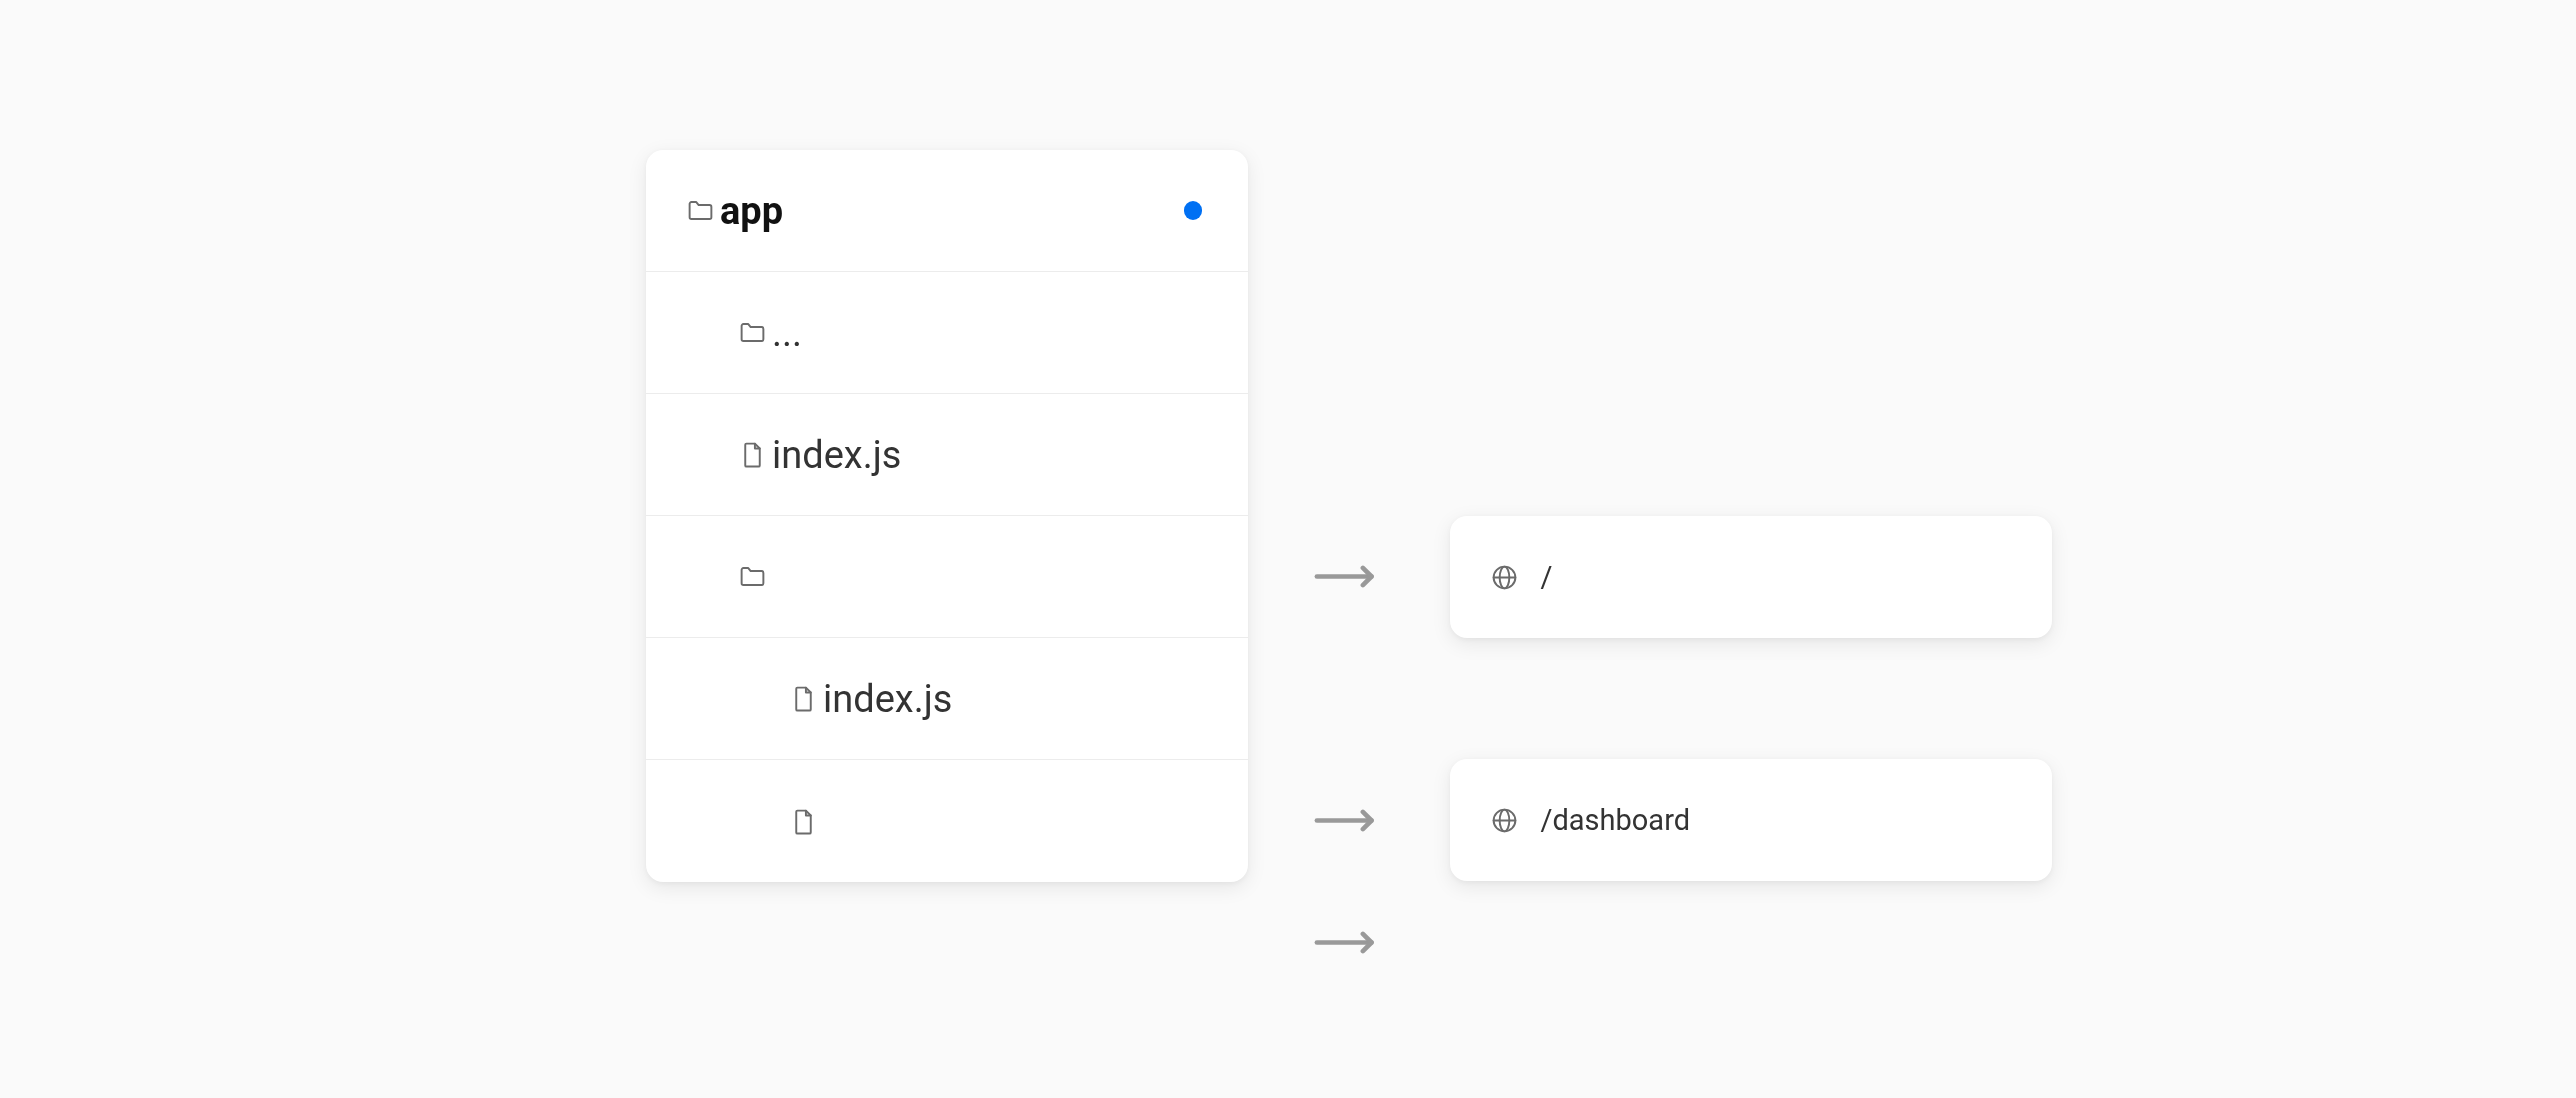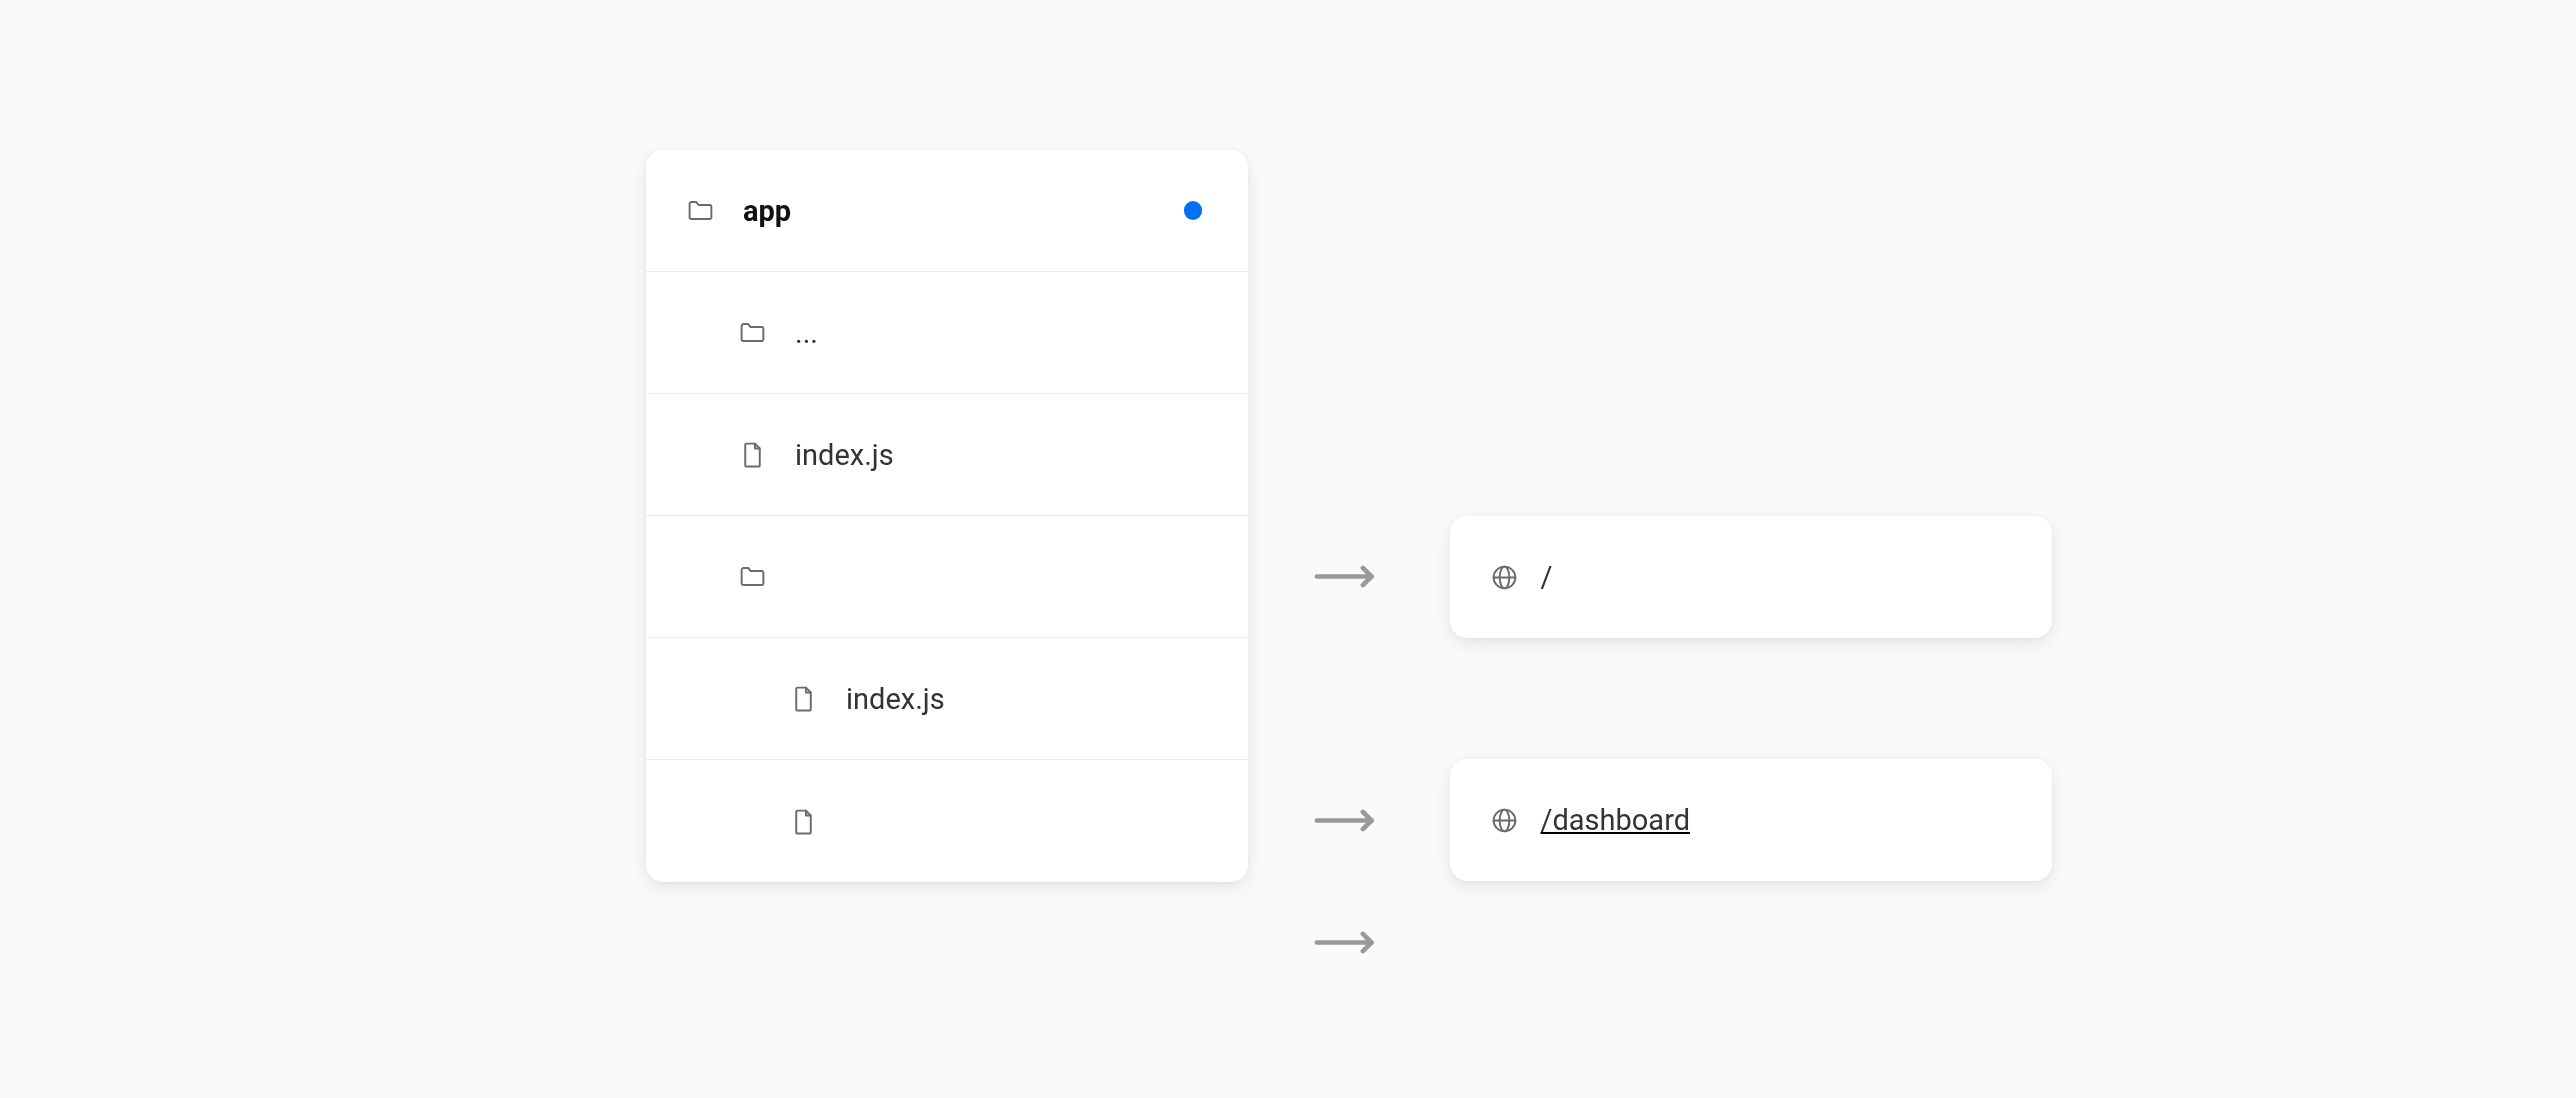--- a/index.html
+++ b/index.html
@@ -23,23 +23,23 @@
     border-radius: 17px;
     box-shadow: 0 5.7px 20px rgba(0,0,0,0.08), 0 1.4px 5.7px rgba(0,0,0,0.04);
     overflow: hidden;
   }
   .tree-row {
     display: flex;
     align-items: center;
     height: 122px;
     padding: 0 40px 0 40px;
     border-bottom: 0.7px solid #ececec;
-    font-size: 29px;
+    font-size: 38px;
     color: #333333;
-    gap: 28px;
+    gap: 5px;
     position: relative;
   }
   .tree-row:last-child { border-bottom: none; }
   .tree-row .label { flex: 1; }
   .tree-row.bold .label { font-weight: 700; color: #111; }
   .indent-1 { padding-left: 92px; }
   .indent-2 { padding-left: 143px; }
   .dot {
     width: 18.6px; height: 18.6px; border-radius: 50%;
     background: #0070f3;
@@ -169,21 +169,21 @@
         <svg viewBox="0 0 24 24">
             <circle cx="12" cy="12" r="9"></circle>
             <ellipse cx="12" cy="12" rx="4" ry="9"></ellipse>
             <line x1="3" y1="12" x2="21" y2="12"></line>
           </svg>
       </span>
       <span>/</span>
     </div>
   </div>
 
-  <div class="route-card" style="left:1450px; top:759px;text-decoration:underline;">
+  <div class="route-card" style="left:1450px; top:759px;">
     <div class="route-row">
       <span class="icon">
         <svg viewBox="0 0 24 24">
             <circle cx="12" cy="12" r="9"></circle>
             <ellipse cx="12" cy="12" rx="4" ry="9"></ellipse>
             <line x1="3" y1="12" x2="21" y2="12"></line>
           </svg>
       </span>
       <span>/dashboard</span>
     </div>

